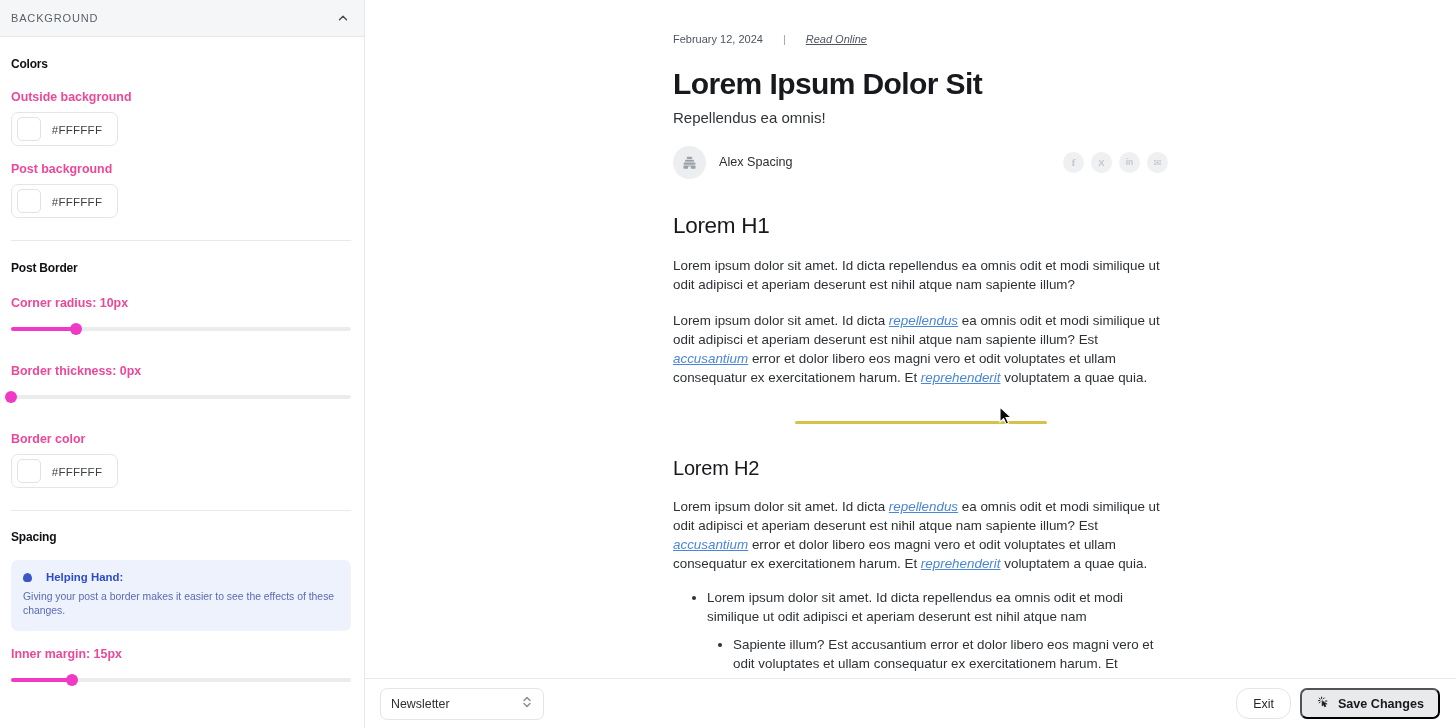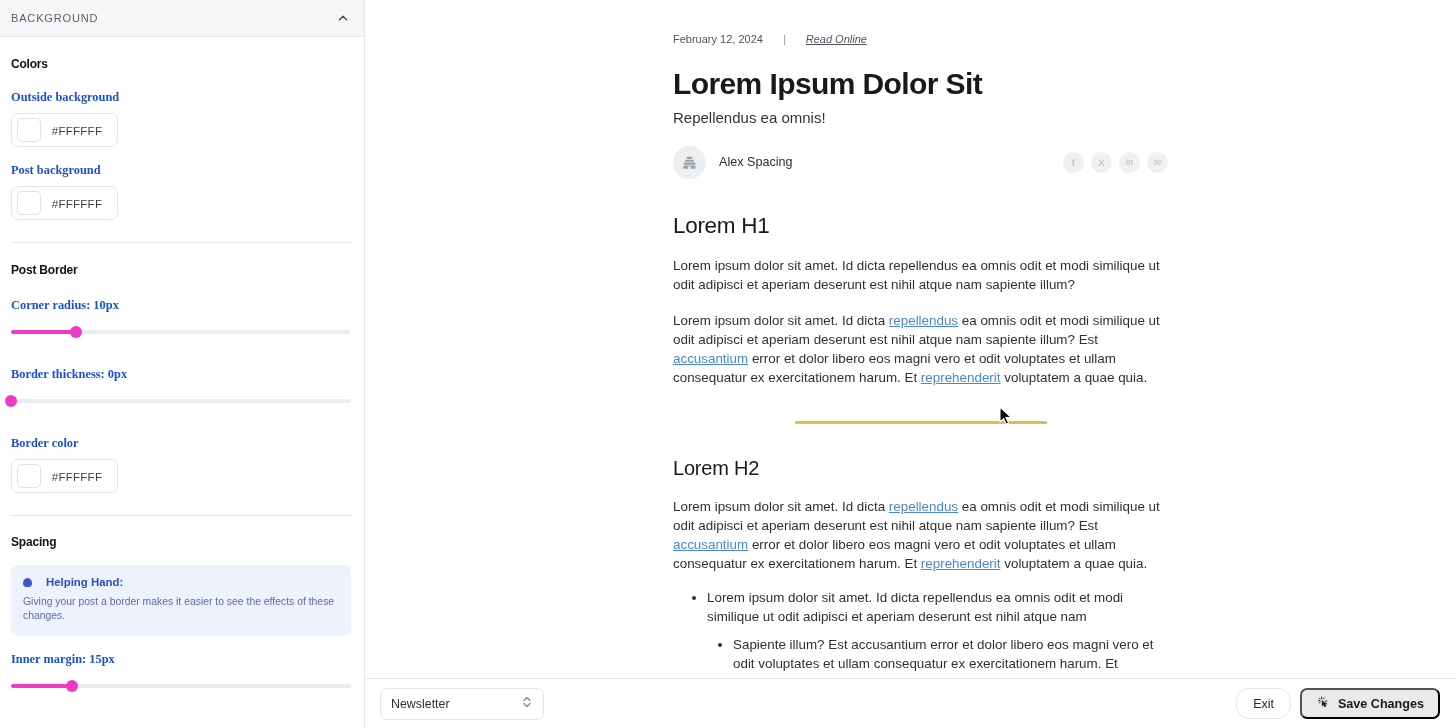--- a/index.html
+++ b/index.html
@@ -33,21 +33,21 @@
   }
   .chev-up { width: 14px; height: 14px; color: #444a52; display:block; }
 
   .sb-body { padding: 0 11px; }
 
   .sec-title {
     font-size: 12px; font-weight: 700; color: #0f1114;
     letter-spacing: -0.2px;
   }
   .field-label {
-    font-size: 12.4px; font-weight: 700; color: #1d4ed8; font-family: Liberation Serif, serif;
+    font-size: 12.4px; font-weight: 700; color: #ec4899;
   }
 
   .color-input {
     width: 107px; height: 34px;
     border: 1px solid #e3e5e8; border-radius: 7px;
     background: #fff;
     display: flex; align-items: center; padding-left: 5px;
     position: relative;
   }
   .swatch {
@@ -131,21 +131,21 @@
     background: #eef0f2; display: flex; align-items: center; justify-content: center;
     color: #c2c7cd;
   }
 
   .h1 { font-size: 22.5px; color: #17191c; font-weight: 400; margin-top: 34px; letter-spacing: -0.3px;}
   .h2 { font-size: 20px; color: #17191c; font-weight: 400; letter-spacing: -0.2px;}
   .para {
     font-size: 13.4px; line-height: 1.42; color: #2d3136; margin-top: 17px;
   }
   .para a, .ilink {
-    color: #4a86d8; text-decoration: underline;
+    color: #4a86d8; font-style: italic; text-decoration: underline;
   }
   .hr-yellow {
     width: 252px; height: 3px; background: #d6c24a; border-radius: 2px;
     margin: 34px auto 0 auto;
   }
   ul.blist { margin-top: 15px; padding-left: 34px; }
   ul.blist > li {
     font-size: 13.4px; line-height: 1.42; color: #2d3136; margin-bottom: 4px;
   }
   ul.blist ul { margin-top: 9px; padding-left: 26px; list-style: disc; }

